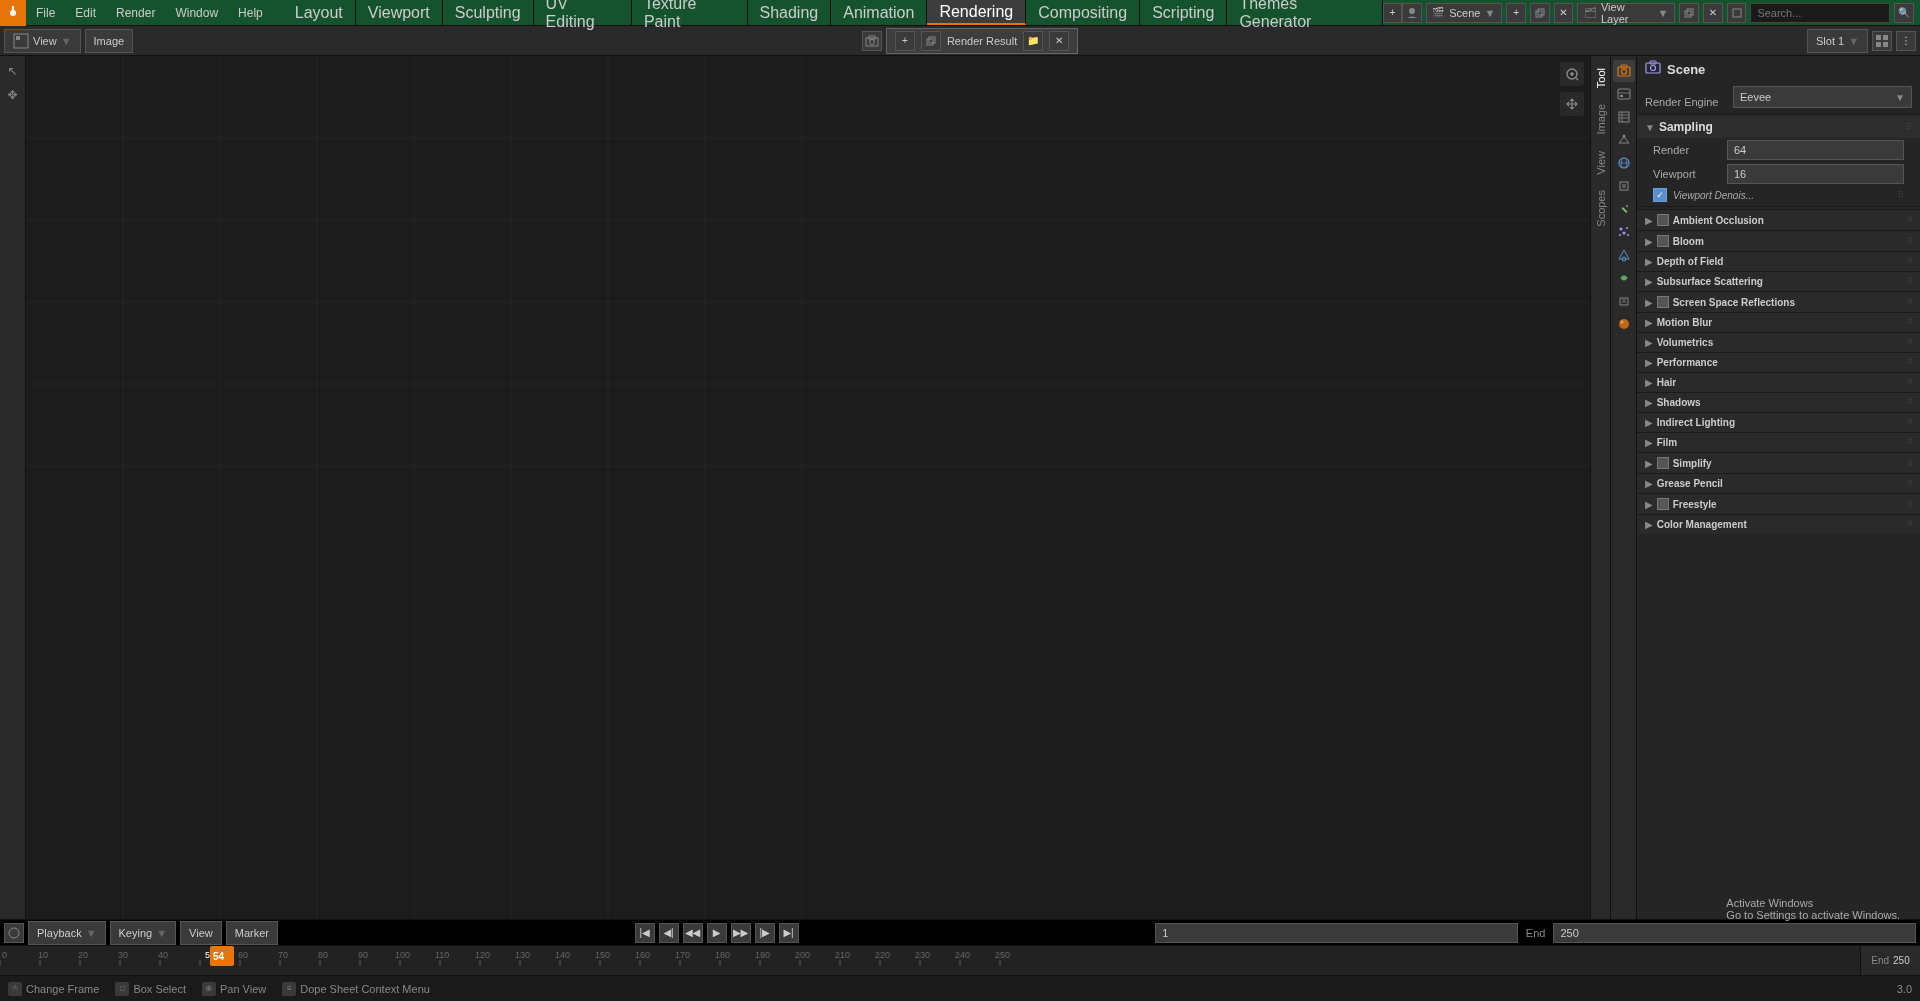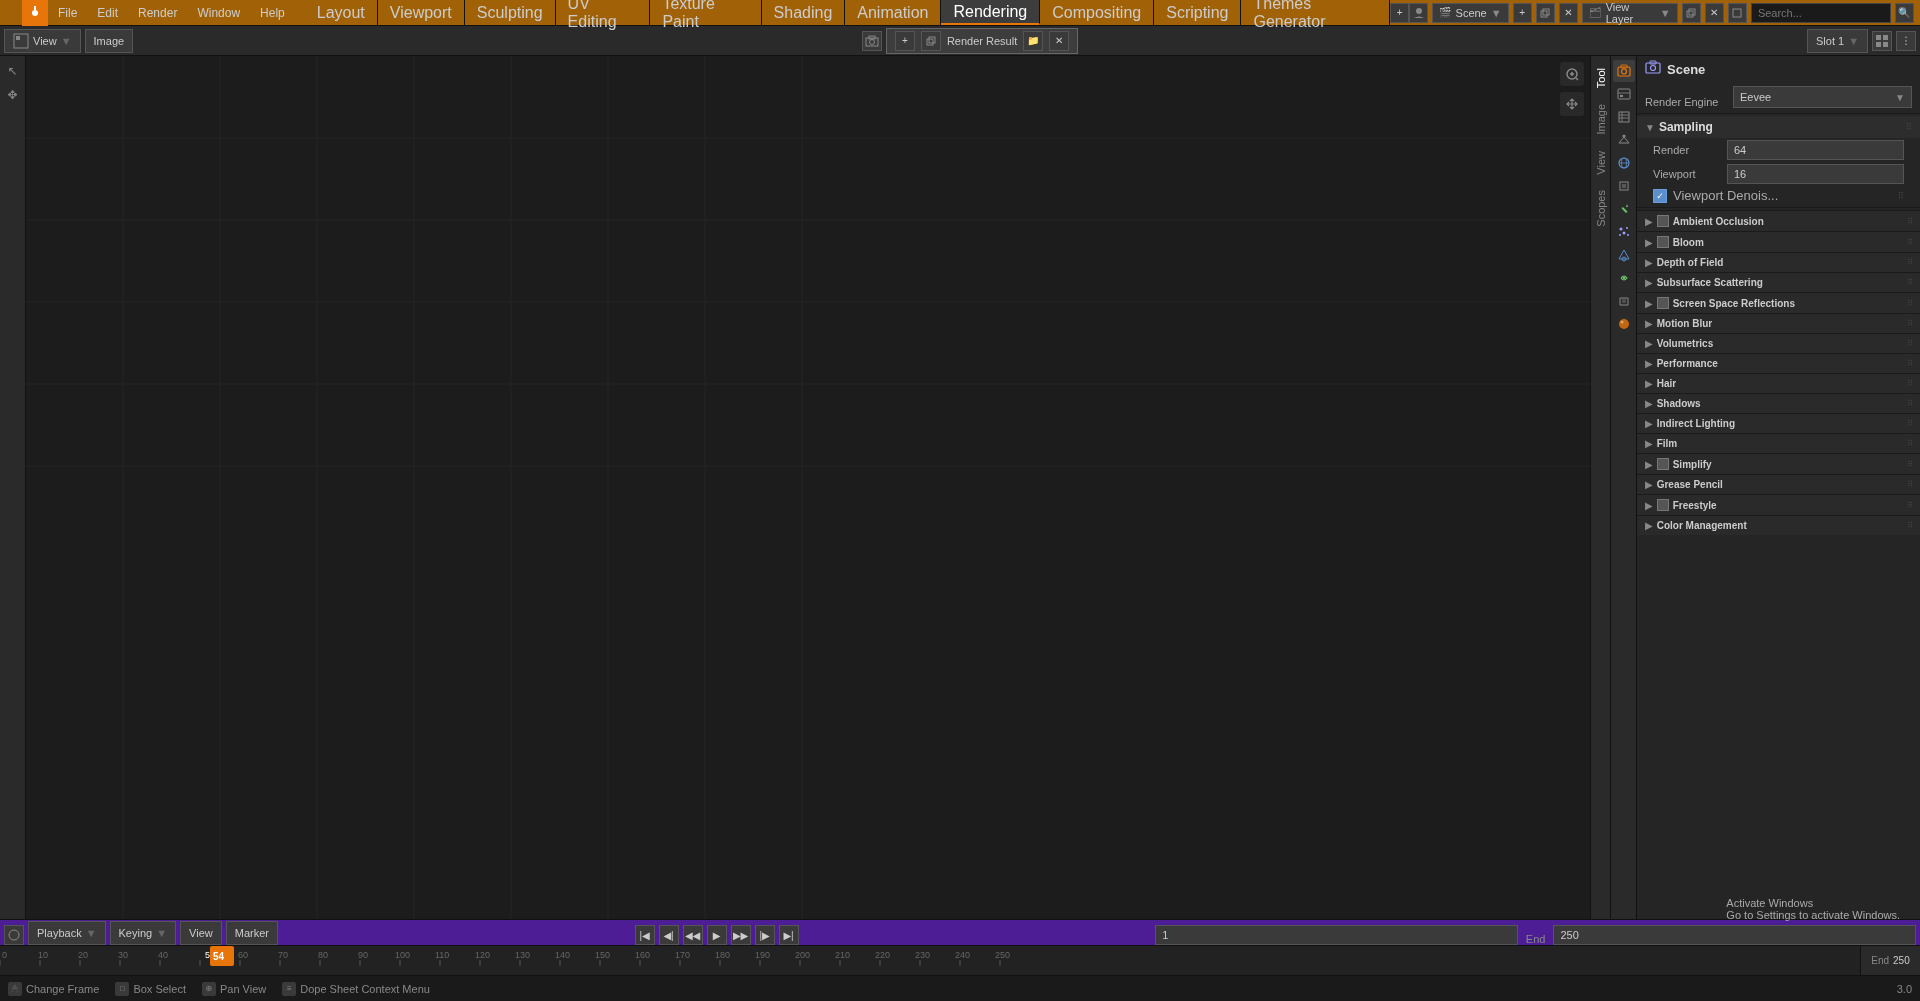--- a/index.html
+++ b/index.html
@@ -11,27 +11,26 @@
       font-size: 12px;
       color: #cccccc;
       overflow: hidden;
       position: relative;
     }
 
     
     .top-menu-bar {
       width: 100%;
       height: 26px;
-      background: #a16207;
+      background: #14532d;
       display: flex;
       align-items: center;
       border-bottom: 1px solid #111;
       position: relative;
       z-index: 100;
-      padding-left: 22px;
     }
     .top-menu-logo {
       width: 26px;
       height: 26px;
       background: #e8750a;
       display: flex;
       align-items: center;
       justify-content: center;
       font-size: 14px;
       font-weight: bold;
@@ -407,46 +406,47 @@
       height: 14px;
       background: #5a8ecc;
       border: 1px solid #6a9edc;
       display: flex;
       align-items: center;
       justify-content: center;
       font-size: 9px;
       color: white;
     }
     .checkbox-label {
-      font-size: 13px;
+      font-size: 10px;
       color: #aaa;
+      font-style: italic;
     }
 
     
     .app-layout {
       display: flex;
       flex-direction: column;
       height: 1001px;
       width: 1920px;
     }
 
     
     .bottom-area {
       height: 56px;
       background: #2a2a2a;
       border-top: 1px solid #111;
       display: flex;
       flex-direction: column;
     }
     .timeline-toolbar {
       height: 26px;
-      background: #4c1d95;
+      background: #000000;
       border-bottom: 1px solid #111;
       display: flex;
-      align-items: flex-end;
+      align-items: center;
       padding: 0 4px;
       gap: 4px;
     }
 
     
     .status-bar {
       height: 26px;
       background: #1a1a1a;
       border-top: 1px solid #111;
       display: flex;

